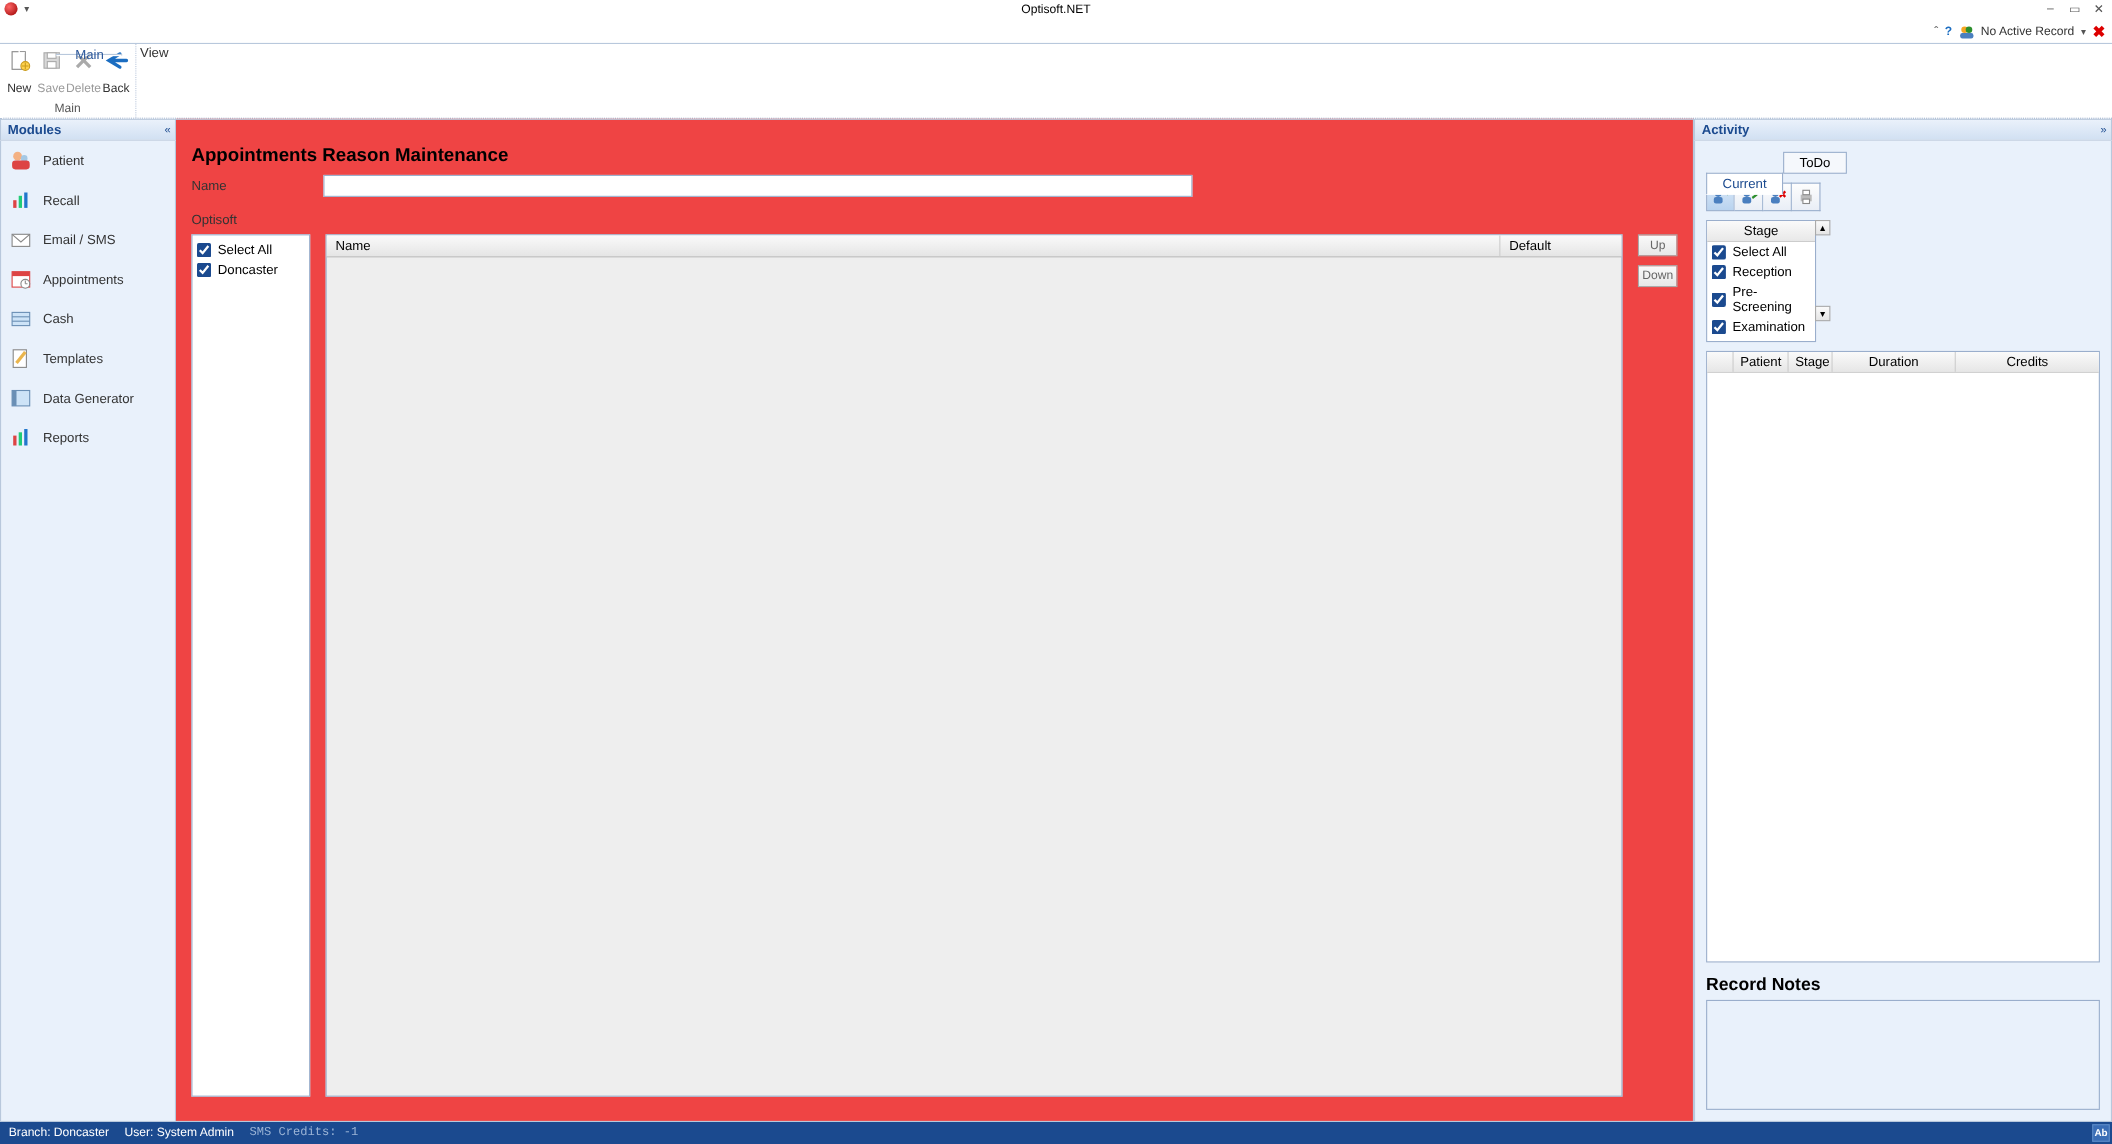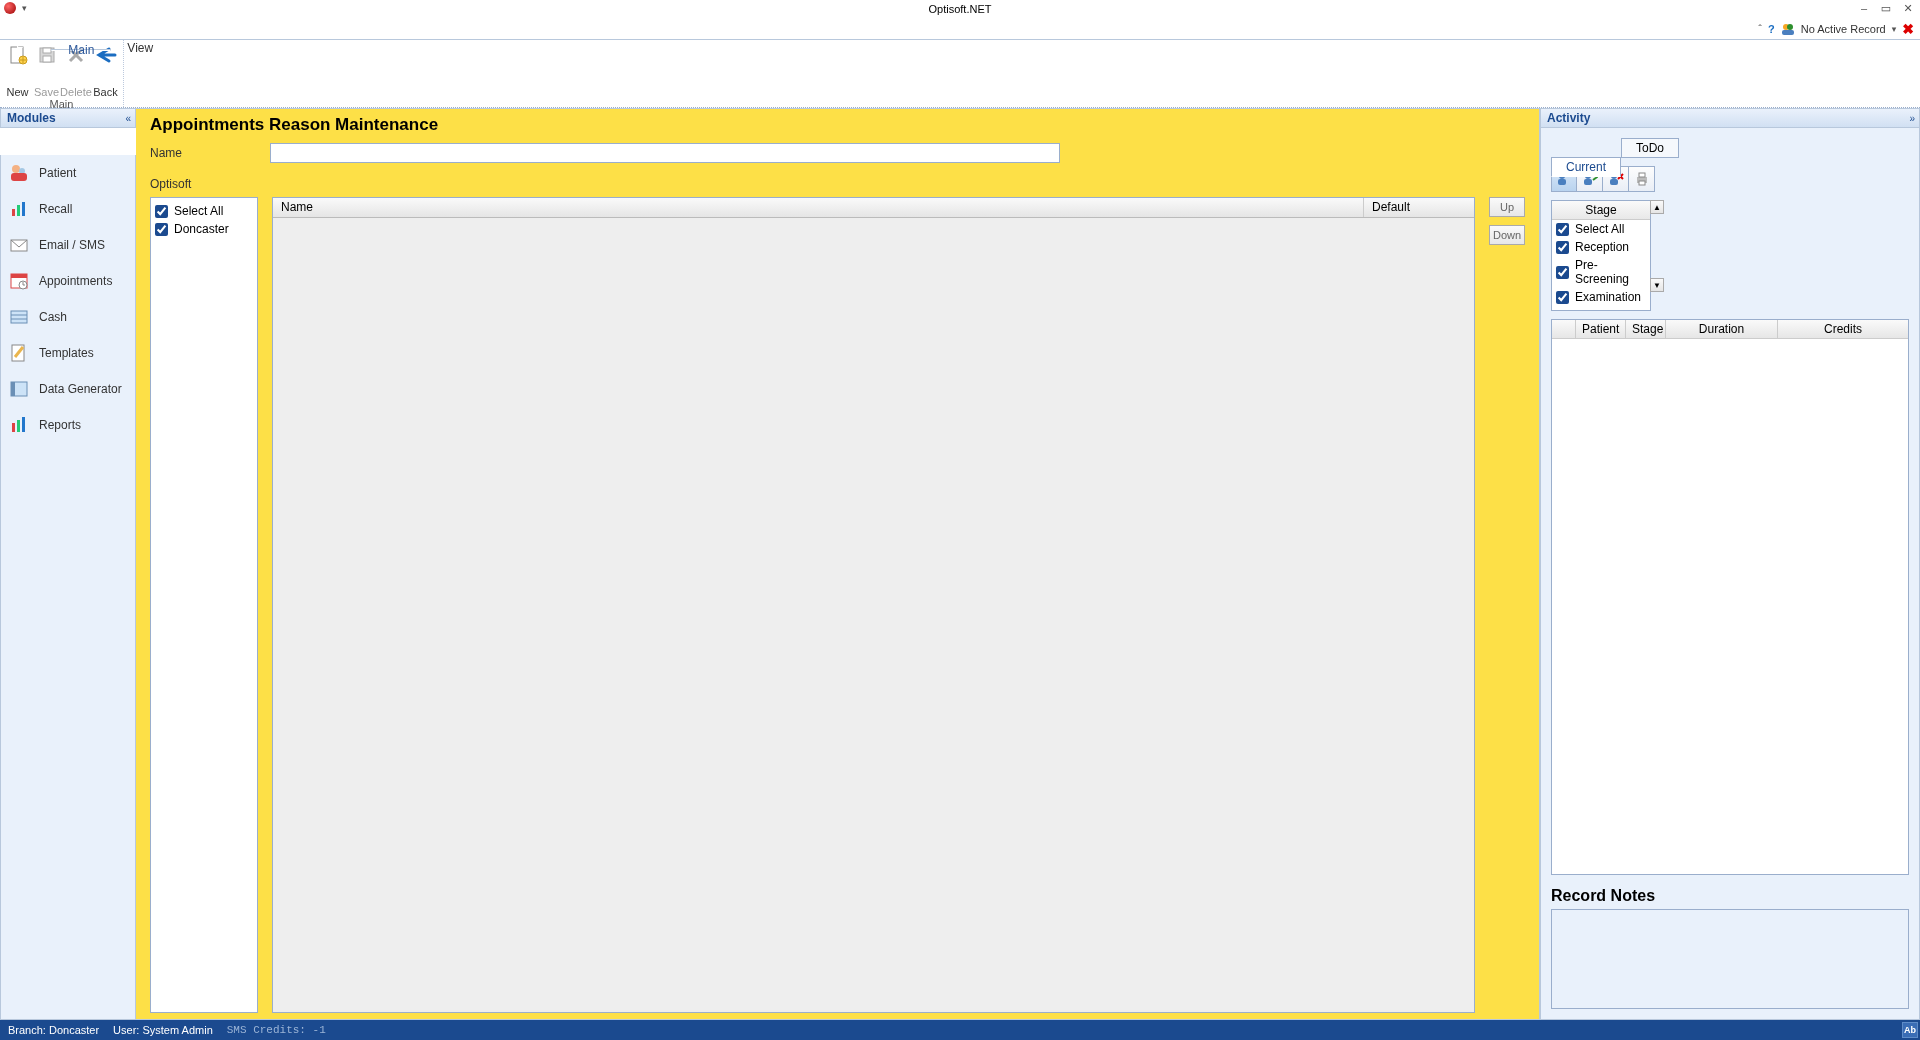--- a/index.html
+++ b/index.html
@@ -37,50 +37,50 @@
 .menubar .right-tools .close-x { color:#d00; font-size: 14px; font-weight: bold; }
 
 
 .ribbon {
   height: 68px; border-bottom: 1px dotted #9aaecc; display: flex; align-items: stretch;
 }
 .ribbon-group {
   width: 124px; display: flex; flex-direction: column; border-right: 1px dotted #bcc9dd;
 }
 .ribbon-buttons { flex: 1; display: flex; align-items: flex-start; padding: 4px 4px 0 4px; gap: 2px; }
-.ribbon-btn { width: 28px; display: flex; flex-direction: column; align-items: center; gap: 20px; font-size: 11px; color:#333; }
+.ribbon-btn { width: 28px; display: flex; flex-direction: column; align-items: center; gap: 9px; font-size: 11px; color:#333; }
 .ribbon-btn.disabled { color:#9a9a9a; }
 .ribbon-btn .ico { width: 22px; height: 22px; display:flex; align-items:center; justify-content:center; }
 .ribbon-group .group-label { text-align: center; font-size: 11px; color: #555; padding-bottom: 2px; }
 
 
 .body {
   display: flex; height: calc(1040px - 18px - 22px - 68px - 20px);
 }
 
 
 .modules {
-  width: 136px; display: flex; flex-direction: column; background:#fff;gap:27px;
+  width: 160px; display: flex; flex-direction: column; background:#fff;
 }
 .pane-header {
   height: 20px; background: linear-gradient(#eaf1fb, #d1e0f2);
   border: 1px solid #b8c8dc; display: flex; align-items: center; justify-content: space-between;
   padding: 0 6px;
 }
 .pane-header .title { color: #1b4a8f; font-weight: bold; font-size: 12px; }
 .pane-header .collapse { color:#1b4a8f; font-size:10px; letter-spacing:-2px; }
 .modules-list { flex: 1; background: #e9f1fb; border: 1px solid #b8c8dc; border-top:none; }
 .mod-item {
   display: flex; align-items: center; gap: 10px; padding: 8px 8px; font-size: 12px; color:#333;
 }
 .mod-item .ico { width: 20px; height: 20px; display:flex; align-items:center; justify-content:center; }
 
 
 .main {
-  flex: 1; background:#fde047; border:1px solid #b8c8dc; border-left:none; padding: 6px 14px;
+  flex: 1; background:#ef4444; border:1px solid #b8c8dc; border-left:none; padding: 22px 14px;
   display:flex; flex-direction:column;
 }
 .main h1 { font-size: 17px; font-weight: bold; color:#000; margin-bottom: 8px; }
 .name-row { display:flex; align-items:center; gap: 8px; margin-bottom: 14px; }
 .name-row label { width: 112px; font-size: 12px; color:#333; }
 .name-row input { flex:1; max-width: 790px; height: 20px; border:1px solid #9aaecc; background:#fff; padding:0 4px; font-size:12px; }
 
 .branches-label { font-size: 12px; color:#333; margin-bottom: 6px; }
 .branches-area { display:flex; gap: 14px; flex:1; min-height:0; }
 

